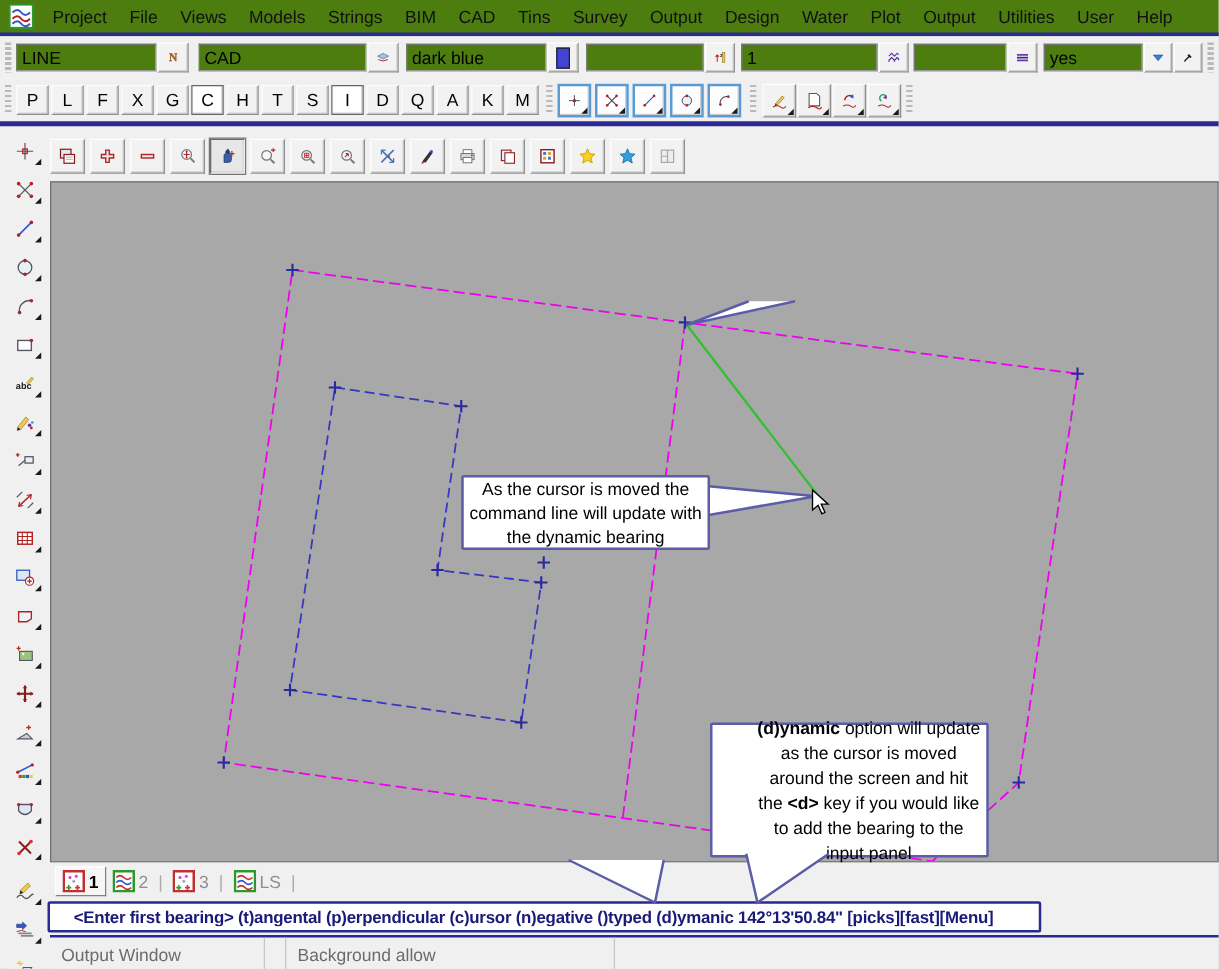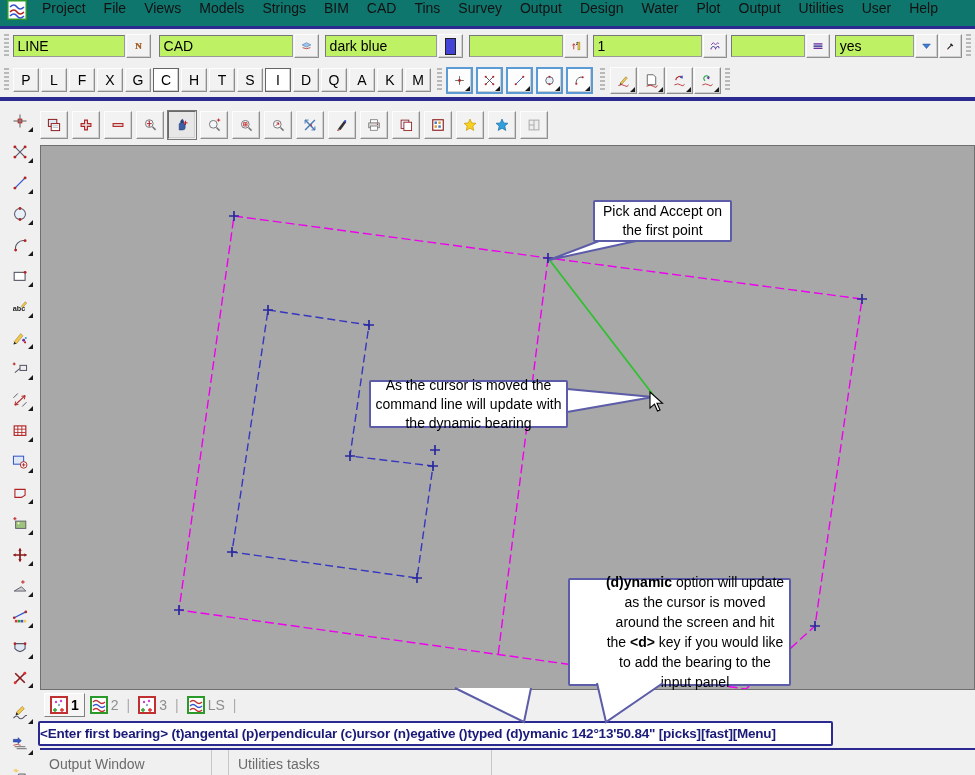--- a/index.html
+++ b/index.html
@@ -1,30 +1,30 @@
 <!DOCTYPE html>
 <html><head>
 <meta charset="utf-8">
 <style>
   html,body{margin:0;padding:0;}
   body{width:975px;height:775px;overflow:hidden;background:#f0f0f0;
        font-family:"Liberation Sans",sans-serif;position:relative;}
   .abs{position:absolute;}
   
-  #menubar{left:0;top:0;width:975px;height:26px;background:#0f766e;
-    border-bottom:3px solid #2a2a90;display:flex;white-space:nowrap;}
+  #menubar{left:0;top:0;width:975px;height:26px;background:#4d7c0f;
+    border-bottom:3px solid #2a2a90;display:flex;align-items:center;white-space:nowrap;}
   #appicon{width:20px;height:20px;margin:0 6px 0 7px;}
   .menu-item{padding:0 9px;font-size:14px;color:#111;}
   
   .trow{left:0;width:975px;display:flex;align-items:center;background:#f0f0f0;}
   #row2{top:29px;height:34px;}
   #row3{top:63px;height:34px;border-bottom:4px solid #2a2a90;}
   .handle{width:5px;height:24px;margin:0 4px;
     background:repeating-linear-gradient(180deg,#b9b9b9 0 2px,#f0f0f0 2px 4px);}
-  .tinput{height:20px;background:#bef264;border:1px solid #9a9a9a;border-top-color:#777;
+  .tinput{height:20px;background:#4d7c0f;border:1px solid #9a9a9a;border-top-color:#777;
     border-left-color:#777;font-size:14px;padding:0 4px;color:#000;
     font-family:"Liberation Sans",sans-serif;display:flex;align-items:center;overflow:hidden;}
   .btn3d{background:#f2f2f2;border:1px solid;border-color:#fdfdfd #8f8f8f #8f8f8f #fdfdfd;
     box-shadow:inset -1px -1px 0 #cfcfcf;display:flex;align-items:center;justify-content:center;
     position:relative;box-sizing:border-box;}
   .ib{width:25px;height:24px;margin-left:1px;}
   .letter{width:26px;height:24px;margin-right:2px;font-size:14px;color:#000;}
   .letter.active{background:#fff;border-color:#666 #666 #666 #666;}
   .snapbtn{width:27px;height:27px;margin-right:3px;border:2px solid #5b9bd5;background:#fdfdfd;}
   .tri{position:absolute;right:1px;bottom:1px;width:0;height:0;
@@ -60,21 +60,21 @@
   .tab{display:flex;align-items:center;padding:2px 5px;color:#8e8e8e;}
   .tab.active{background:#f6f6f6;border:1px solid;border-color:#fff #808080 #808080 #fff;
     color:#000;font-weight:bold;margin-left:4px;}
   .tab svg{margin-right:3px;}
   .tabsep{color:#aaa;padding:0 3px;}
   
   #cmdrow{left:40px;top:720px;width:935px;height:28px;background:#f0f0f0;}
   #cmdbox{position:absolute;left:-2px;top:1px;width:795px;height:25px;background:#fff;
     border:2px solid #2a2a90;border-radius:2px;box-sizing:border-box;display:flex;align-items:center;}
   #cmdtext{font-size:13.5px;font-weight:bold;color:#1a1a78;white-space:nowrap;
-    letter-spacing:-0.2px;padding-left:0;overflow:hidden;}
+    letter-spacing:-0.2px;padding-left:19px;overflow:hidden;}
   
   #statusbar{left:40px;top:748px;width:935px;height:27px;background:#f0f0f0;
     border-top:2px solid #2a2a90;display:flex;align-items:stretch;font-size:14px;color:#6b6b6b;}
   .scell{display:flex;align-items:center;padding-left:9px;border-right:1px solid #c6c6c6;
     box-sizing:border-box;}
   #overlaysvg{position:absolute;left:0;top:0;width:975px;height:775px;pointer-events:none;z-index:50;}
 </style>
 </head>
 <body>
 
@@ -579,25 +579,22 @@
       <path d="M323 179 H333 M328 174 V184" class="mark"></path>
       <path d="M304 310 H314 M309 305 V315" class="mark"></path>
       <path d="M387 320 H397 M392 315 V325" class="mark"></path>
       <path d="M371 432 H381 M376 427 V437" class="mark"></path>
       <path d="M186 406 H196 M191 401 V411" class="mark"></path>
       <path d="M389 304 H399 M394 299 V309" class="mark"></path>
       <path d="M595,95 L508,114 L558,95" class="tailp"></path>
       <path d="M526,243 L612,251 L526,266" class="tailp"></path>
     </svg>
 
-  <div class="callout" style="left:552px;top:54px;width:139px;height:42px;">
-    <span>Pick and Accept on the first point</span>
-  </div>
-
-  <div class="callout" style="left:328px;top:234px;width:199px;height:48px;">
+
+  <div class="callout" style="left:328px;top:234px;width:199px;height:60px;">
     <span>As the cursor is moved the command line will update with the dynamic bearing</span>
   </div>
 
 
   <div class="callout" style="left:527px;top:432px;width:223px;height:108px;line-height:20px;padding-left:34px;">
     <span><span class="b">(d)ynamic</span><span> option will update as the cursor is moved around the screen and hit the </span><span class="b">&lt;d&gt;</span><span> key if you would like to add the bearing to the input panel</span></span>
   </div>
 
   <svg id="cursor" width="16" height="22" viewBox="0 0 16 22">
     <path d="M1 1 L1 17 L5.5 13.2 L8.5 20 L11 19 L8 12.3 L13.5 12.3 Z" fill="#fff" stroke="#000" stroke-width="1.1"></path>
@@ -655,21 +652,21 @@
     <span id="cmdtext">&lt;Enter first bearing&gt; (t)angental (p)erpendicular (c)ursor (n)egative ()typed (d)ymanic 142°13'50.84" [picks][fast][Menu]</span>
   </div>
 </div>
 
 <div id="statusbar" class="abs">
   <div class="scell" style="width:172px">
     <span>Output Window</span>
   </div>
   <div class="scell" style="width:17px"></div>
   <div class="scell" style="width:263px">
-    <span>Utilities tasks</span>
+    <span>Background allow</span>
   </div>
   <div class="scell" style="flex:1;border-right:none"></div>
 </div>
 
 <svg id="overlaysvg">
     <path d="M455,688 L524,722 L531,688" class="tailp"></path>
     <path d="M597,683 L606,722 L663,683" class="tailp"></path>
   </svg>
 
 </body></html>

